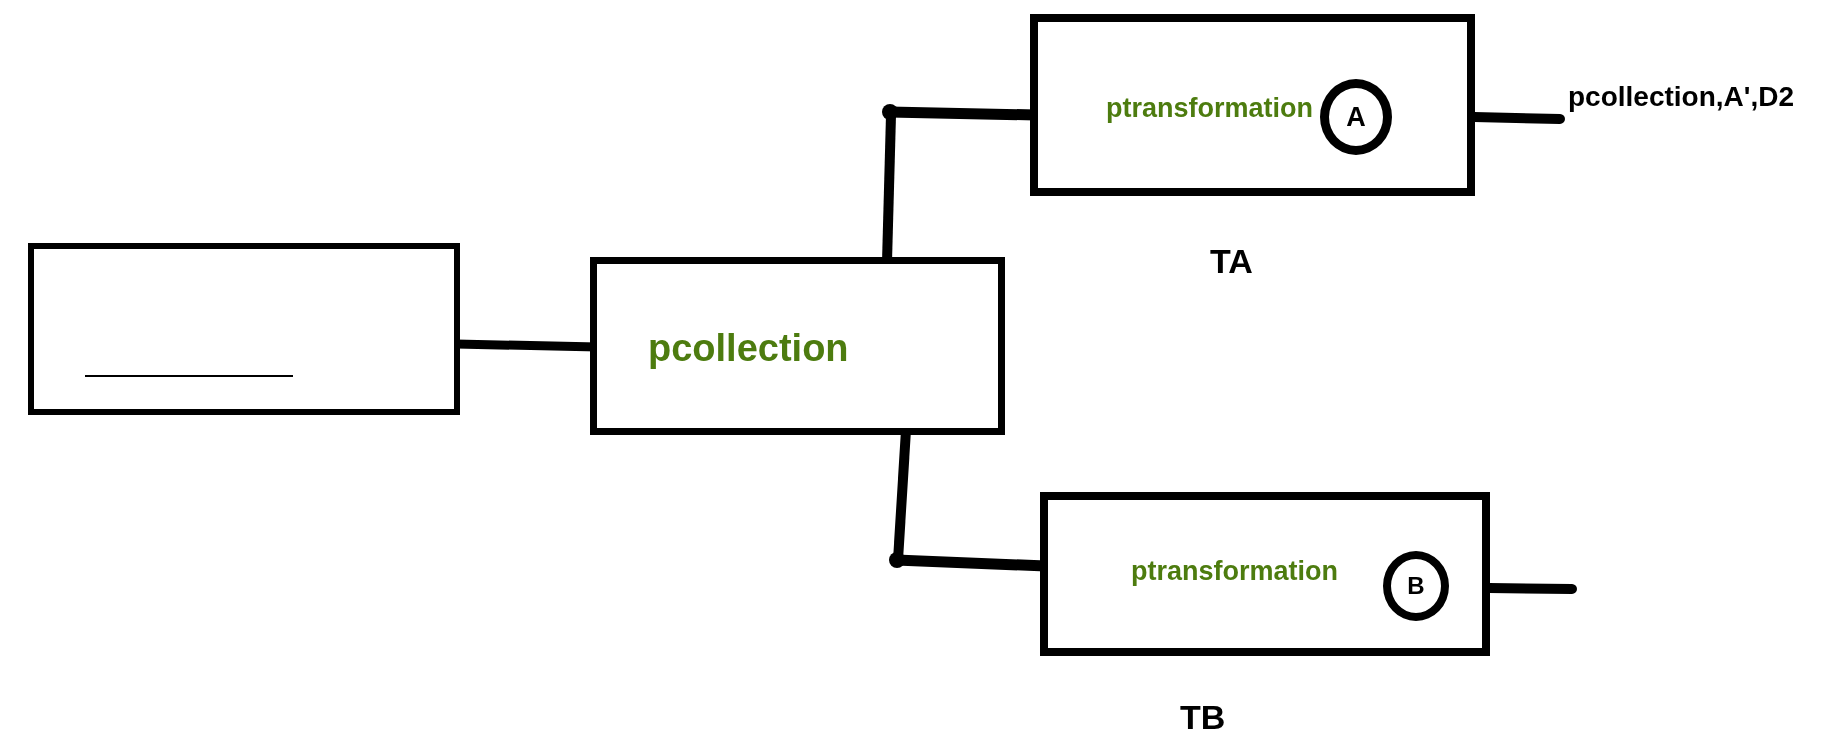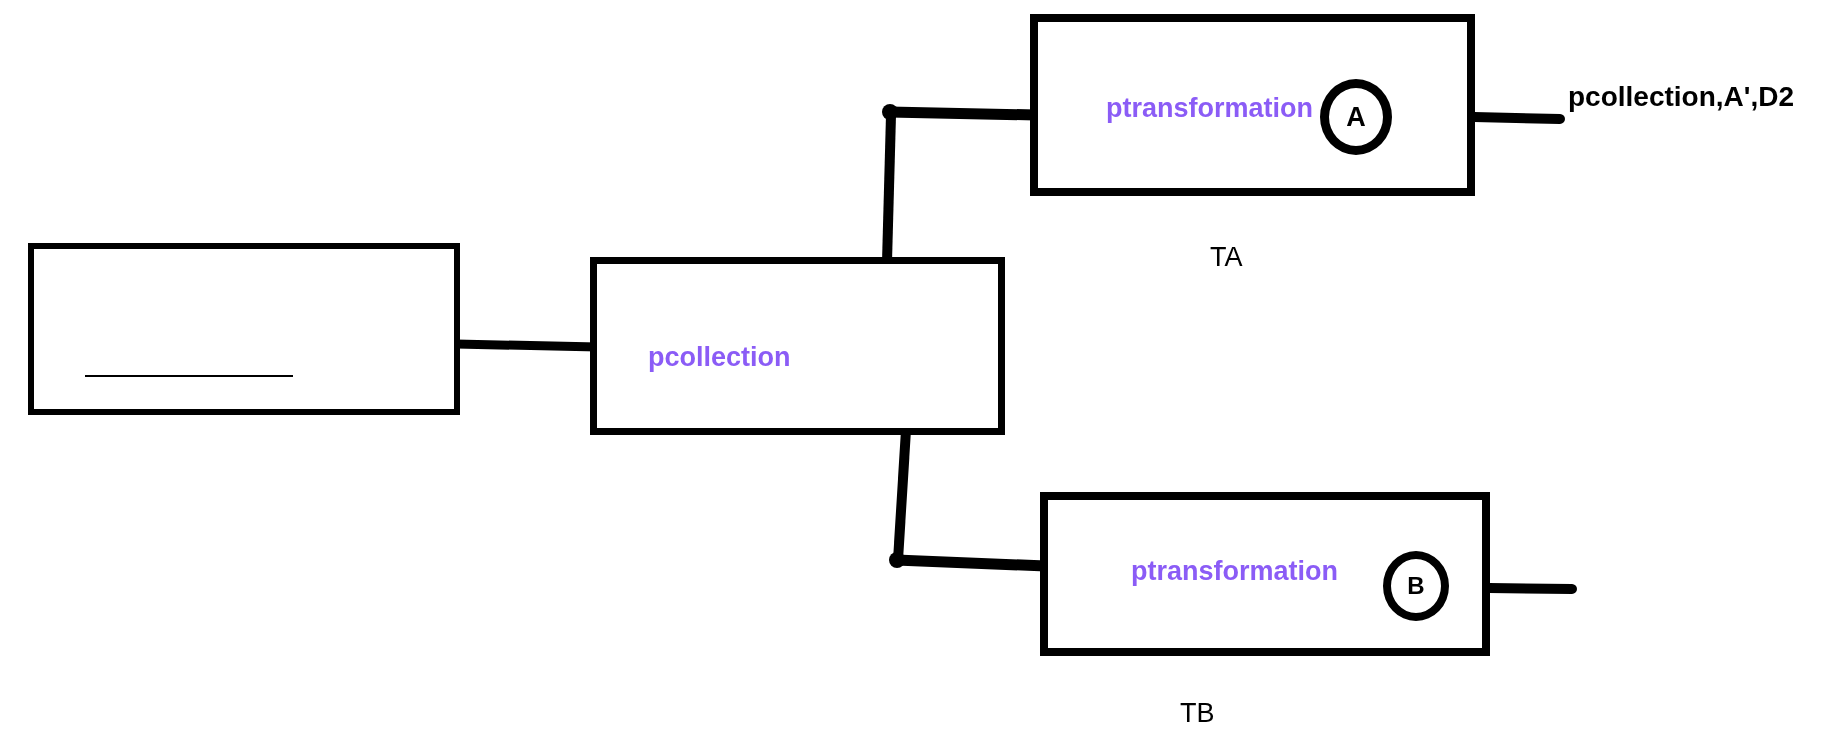--- a/index.html
+++ b/index.html
@@ -56,43 +56,43 @@
   #box-tb {
     left: 1040px;
     top: 492px;
     width: 450px;
     height: 164px;
     border-width: 8px;
   }
   
   .node-label {
     position: absolute;
-    color: #8b5cf6;
+    color: #4d7c0f;
     white-space: nowrap;
   }
   #label-read-data {
     left: 113px;
     top: 321px;
     font-size: 33px;
     font-weight: 400;
     letter-spacing: 0.5px;
     color: #1a1a1a;
   }
   #underline-read-data {
     position: absolute;
     left: 85px;
     top: 375px;
     width: 208px;
     height: 2px;
     background: #000000;
   }
   #label-pcollection {
     left: 648px;
-    top: 342px;
-    font-size: 27px;
+    top: 327px;
+    font-size: 38px;
     font-weight: bold;
   }
   
   #label-ta-wrap {
     position: absolute;
     left: 1106px;
     top: 88px;
     width: 232px;
     height: 56px;
     overflow: hidden;
@@ -154,22 +154,22 @@
   }
   #label-out-b {
     left: 1581px;
     top: 471px;
     font-size: 27px;
   }
   
   .caption {
     position: absolute;
     color: #000000;
-    font-weight: normal;
-    font-size: 27px;
+    font-weight: bold;
+    font-size: 34px;
     white-space: nowrap;
   }
   #caption-ta {
     left: 1210px;
     top: 242px;
   }
   #caption-tb {
     left: 1180px;
     top: 698px;
   }

